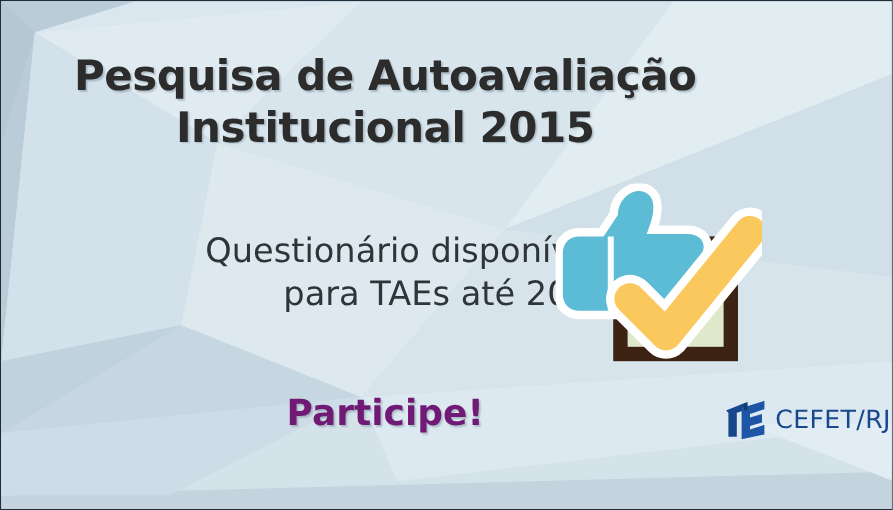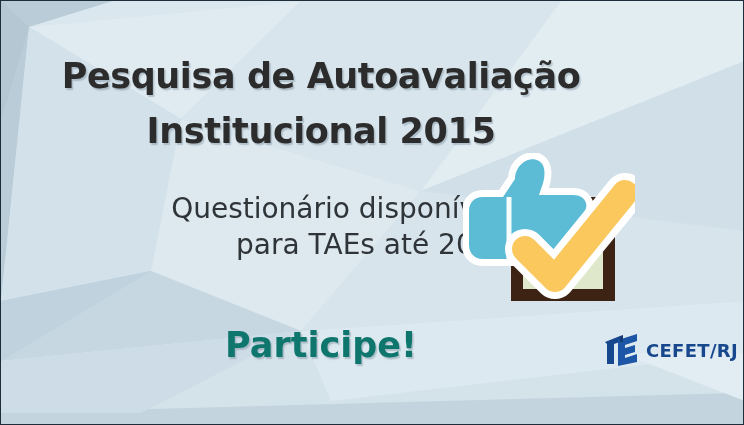--- a/index.html
+++ b/index.html
@@ -43,21 +43,20 @@
   }
   .title-line {
     font-family: "DejaVu Sans", sans-serif;
     font-weight: bold;
     font-size: 35px;
     line-height: 43px;
     letter-spacing: -0.4px;
     color: #2c2c2c;
     text-shadow: 1.5px 1.5px 1.2px rgba(120,140,155,0.45);
     white-space: nowrap;
-    margin-top: 12px;
   }
   #subtitle-block {
     position: absolute;
     left: 0;
     top: 190px;
     width: 500px;
     text-align: right;
   }
   .subtitle-line {
     font-family: "DejaVu Sans", sans-serif;
@@ -70,23 +69,23 @@
   #cta-block {
     position: absolute;
     left: 0;
     top: 322px;
     width: 640px;
     text-align: center;
   }
   #cta-text {
     font-family: "DejaVu Sans", sans-serif;
     font-weight: bold;
-    font-size: 35px;
+    font-size: 30px;
     line-height: 44px;
-    color: #0f766e;
+    color: #701a75;
     text-shadow: 1.5px 1.5px 1.2px rgba(120,140,155,0.45);
     white-space: nowrap;
   }
 
   
   #illustration {
     position: absolute;
     left: 462px;
     top: 152px;
     width: 172px;
@@ -102,22 +101,22 @@
     width: 126px;
     height: 36px;
     display: flex;
     align-items: center;
     gap: 7px;
   }
   #logo-mark { width: 36px; height: 34px; flex: 0 0 auto; }
   #logo-mark svg { display: block; }
   #logo-text {
     font-family: "DejaVu Sans", sans-serif;
-    font-weight: bold;
-    font-size: 18px;
+    font-weight: normal;
+    font-size: 21px;
     letter-spacing: 0.3px;
     color: #17478c;
     white-space: nowrap;
   }
 </style>
 </head>
 <body>
 
 <div id="poster">
 

